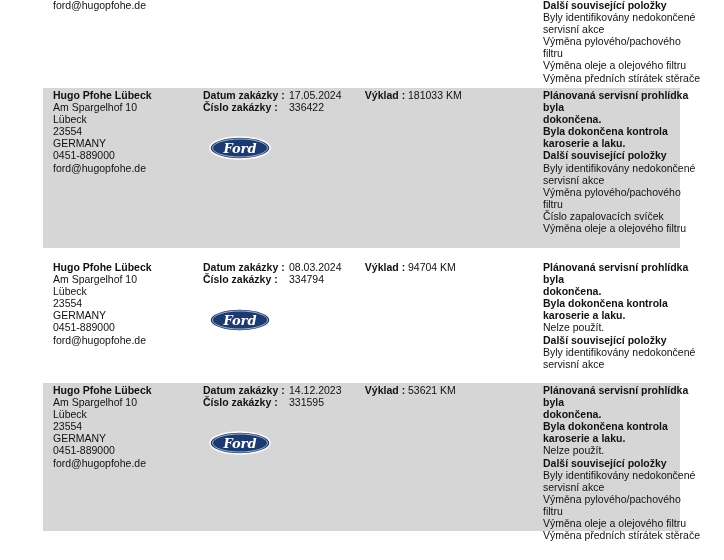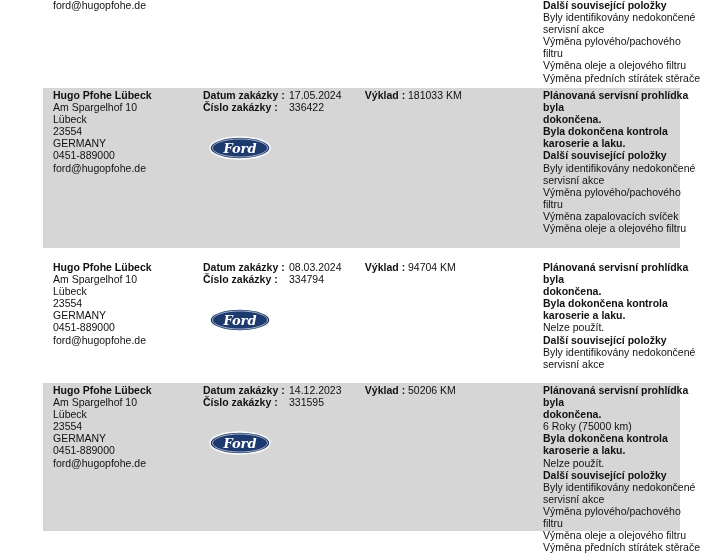--- a/index.html
+++ b/index.html
@@ -77,21 +77,21 @@
   </div>
   <div class="col svc">
     <div class="line b">Plánovaná servisní prohlídka byla</div>
     <div class="line b">dokončena.</div>
     <div class="line b">Byla dokončena kontrola</div>
     <div class="line b">karoserie a laku.</div>
     <div class="line b">Další související položky</div>
     <div class="line">Byly identifikovány nedokončené</div>
     <div class="line">servisní akce</div>
     <div class="line">Výměna pylového/pachového filtru</div>
-    <div class="line">Výměna zapalovacích svíček</div>
+    <div class="line">Číslo zapalovacích svíček</div>
     <div class="line">Výměna oleje a olejového filtru</div>
   </div>
 </div>
 
 <div class="record" style="top:260px; height:114px;">
   <div class="col addr">
     <div class="line b">Hugo Pfohe Lübeck</div>
     <div class="line">Am Spargelhof 10</div>
     <div class="line">Lübeck</div>
     <div class="line">23554</div>
@@ -157,27 +157,26 @@
   <div class="logo" style="top:48px;">
     <svg width="62" height="24" viewBox="0 0 62 24">
       <ellipse cx="31" cy="12" rx="30" ry="11" fill="#1c3a6e" stroke="#ffffff" stroke-width="1.4"></ellipse>
       <ellipse cx="31" cy="12" rx="27.5" ry="9" fill="none" stroke="#ffffff" stroke-width="0.6"></ellipse>
       <text x="31" y="16.5" text-anchor="middle" font-family="DejaVu Serif, serif" font-style="italic" font-weight="bold" font-size="13" fill="#ffffff">Ford</text>
     </svg>
   </div>
   <div class="col odo">
     <div class="kv">
         <span class="k">Výklad :</span>
-        <span>50206 KM</span>
+        <span>53621 KM</span>
       </div>
   </div>
   <div class="col svc">
     <div class="line b">Plánovaná servisní prohlídka byla</div>
     <div class="line b">dokončena.</div>
-    <div class="line">6 Roky (75000 km)</div>
     <div class="line b">Byla dokončena kontrola</div>
     <div class="line b">karoserie a laku.</div>
     <div class="line">Nelze použít.</div>
     <div class="line b">Další související položky</div>
     <div class="line">Byly identifikovány nedokončené</div>
     <div class="line">servisní akce</div>
     <div class="line">Výměna pylového/pachového filtru</div>
     <div class="line">Výměna oleje a olejového filtru</div>
     <div class="line">Výměna předních stírátek stěrače</div>
   </div>

